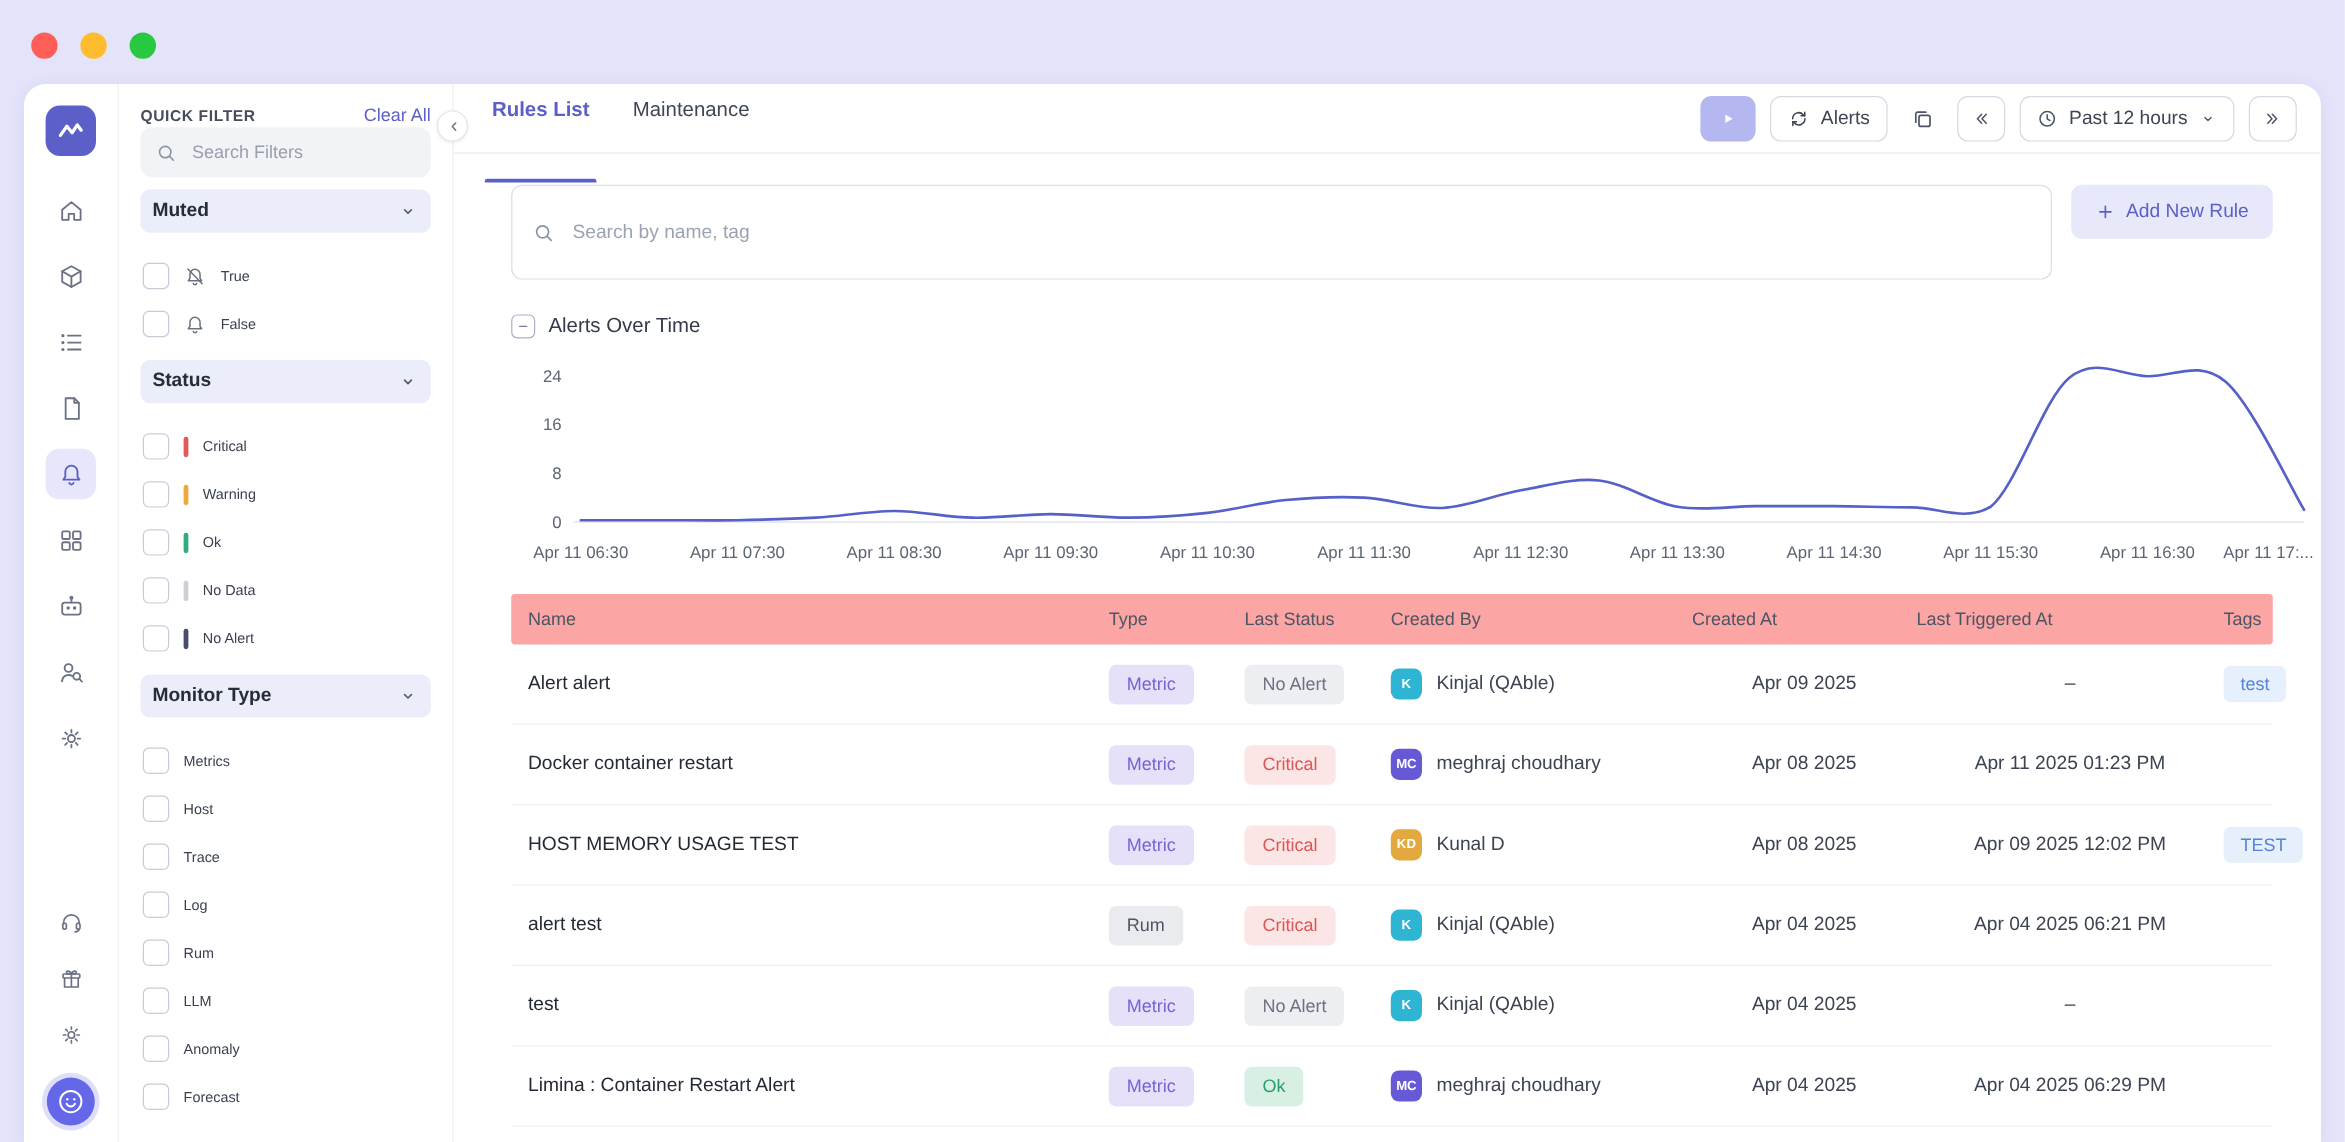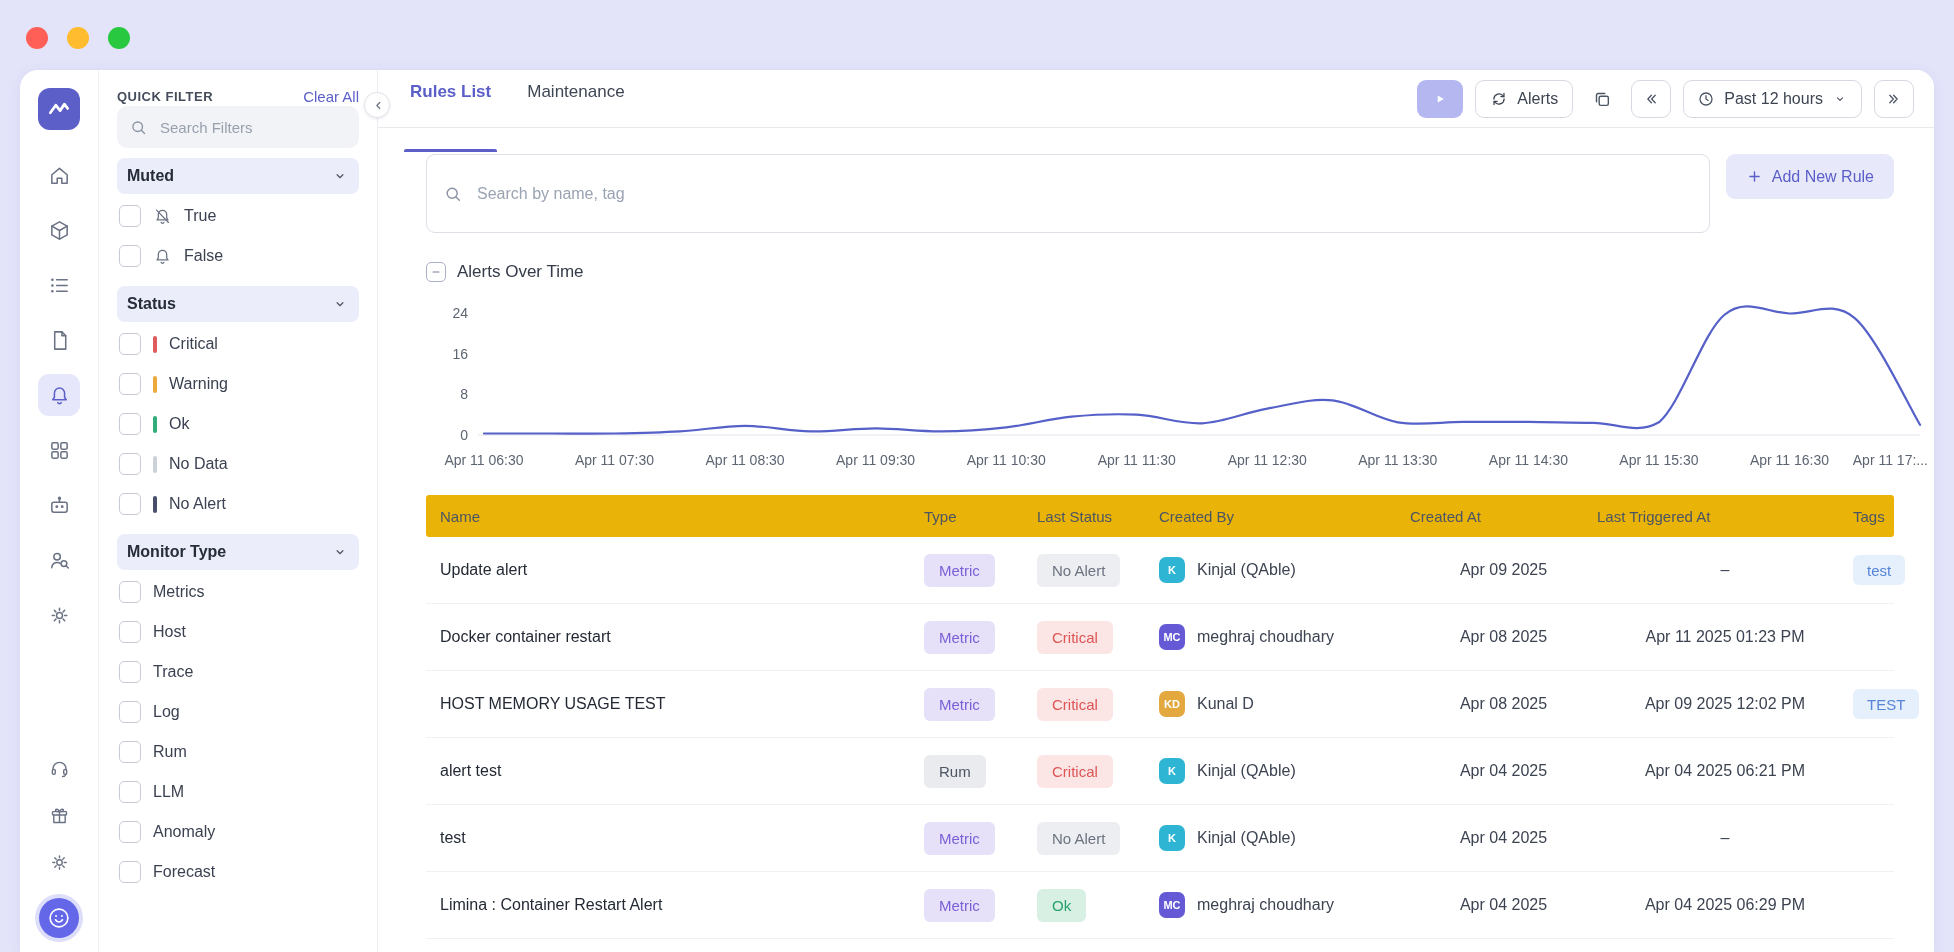--- a/index.html
+++ b/index.html
@@ -34,25 +34,25 @@
                 background:#fff;border:1px solid #e2e4ea;color:#6b7280;display:grid;place-items:center;
                 z-index:5;box-shadow:0 1px 3px rgba(60,60,100,.10)}
   .qf-head{display:flex;justify-content:space-between;align-items:center;height:20px;}
   .qf-title{font-size:13px;font-weight:700;letter-spacing:.5px;color:#454c5b}
   .clear-all{font-size:15px;color:#5b5fc7;background:none;border:none;padding:0}
   .qf-search{height:42px;background:#f2f3f6;border-radius:10px;display:flex;align-items:center;gap:10px;
              padding:0 12px;color:#8a93a3;margin-bottom:10px}
   .qf-search input{border:none;outline:none;background:transparent;flex:1;font-size:15px;color:#3a4150;min-width:0}
   .qf-search input::placeholder{color:#98a0ae}
   .qf-sec-head{height:36px;background:#ebedfa;border-radius:8px;display:flex;align-items:center;
-               justify-content:space-between;padding:0 10px;margin:10px 0 2px;cursor:pointer}
+               justify-content:space-between;padding:0 10px;margin:10px 0 16px;cursor:pointer}
   .qf-sec-label{font-size:16px;font-weight:700;color:#262c3a}
   .qf-sec-head .ic{color:#545b6b}
   .qf-item{display:flex;align-items:center;gap:12px;height:40px;padding-left:2px;cursor:pointer}
-  .qf-item-label{font-size:16px;color:#3a4150}
+  .qf-item-label{font-size:12px;color:#3a4150}
   .checkbox{width:20px;height:20px;border:1.5px solid #c6cbd5;border-radius:5px;background:#fff;flex:0 0 20px}
   .status-bar{width:4px;height:17px;border-radius:2px;display:inline-block}
   .qf-item .ic{color:#6b7280}
 
   
   .main{flex:1;min-width:0;display:flex;flex-direction:column;background:#fff}
   .tabbar{height:57px;flex:0 0 57px;display:flex;align-items:center;padding:0 20px 0 14px;
           border-bottom:1px solid #e8eaee}
   .tab{height:100%;display:flex;align-items:flex-start;padding:12px 18px;font-size:17px;color:#3f4654;
        position:relative;cursor:pointer}
@@ -83,21 +83,21 @@
   .chart-head{display:flex;align-items:center;gap:11px;height:22px;margin-bottom:20px}
   .mini-box{width:20px;height:20px;border-radius:5px;border:1.3px solid #a9afc4;color:#767e9a;background:#fff;
             display:grid;place-items:center;padding:0}
   .chart-title{font-size:17px;color:#343b49}
   .chart{display:block}
 
   
   .table{margin-top:24px}
   .tgrid{display:grid;grid-template-columns:498px 113px 122px 251px 187px 256px 1fr}
   .tgrid>*:first-child{padding-left:14px}
-  .thead{height:42px;background:#eab308;align-items:center;border-radius:3px}
+  .thead{height:42px;background:#fca5a5;align-items:center;border-radius:3px}
   .th{display:flex;align-items:center;font-size:15px;color:#4b5563;font-weight:500;cursor:pointer}
   .trow{height:66px;align-items:center;border-bottom:1px solid #eef0f4;cursor:pointer}
   .td{display:flex;align-items:center;min-width:0;font-size:16px;color:#3c4351}
   .td.name{color:#242a35;white-space:nowrap;overflow:hidden}
   .td.center{justify-content:center}
   .badge{display:inline-flex;align-items:center;justify-content:center;height:33px;padding:0 15px;
          border-radius:6px;font-size:15px;white-space:nowrap}
   .badge.shell{padding:0}
   .av{width:26px;height:26px;border-radius:7px;color:#fff;font-size:11px;font-weight:700;
       display:inline-flex;align-items:center;justify-content:center;margin-right:12px;flex:0 0 26px}
@@ -500,21 +500,21 @@
             <div class="th">Name</div>
             <div class="th">Type</div>
             <div class="th">Last Status</div>
             <div class="th">Created By</div>
             <div class="th">Created At</div>
             <div class="th">Last Triggered At</div>
             <div class="th">Tags</div>
           </div>
         <div>
             <div class="tgrid trow">
-    <div class="td name">Update alert</div>
+    <div class="td name">Alert alert</div>
     <div class="td">
       <span class="badge" style="background:#e6e1f9;color:#7a5fd6">Metric</span>
               </div>
     <div class="td">
       <span class="badge" style="background:#edeef2;color:#6b7280">No Alert</span>
               </div>
     <div class="td">
       <span class="av" style="background:#2fb5d4">K</span>
       <span class="byname">Kinjal (QAble)</span>
               </div>

